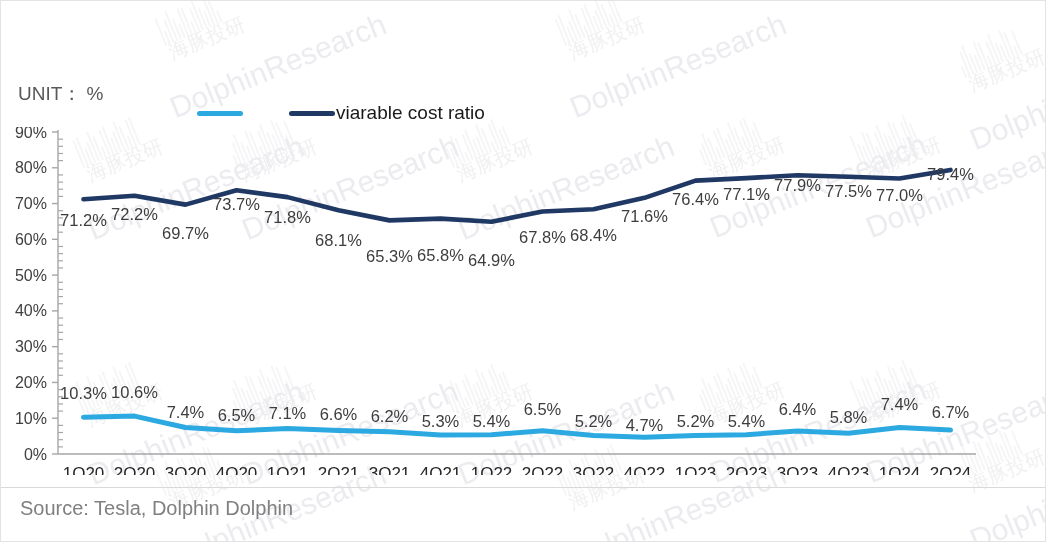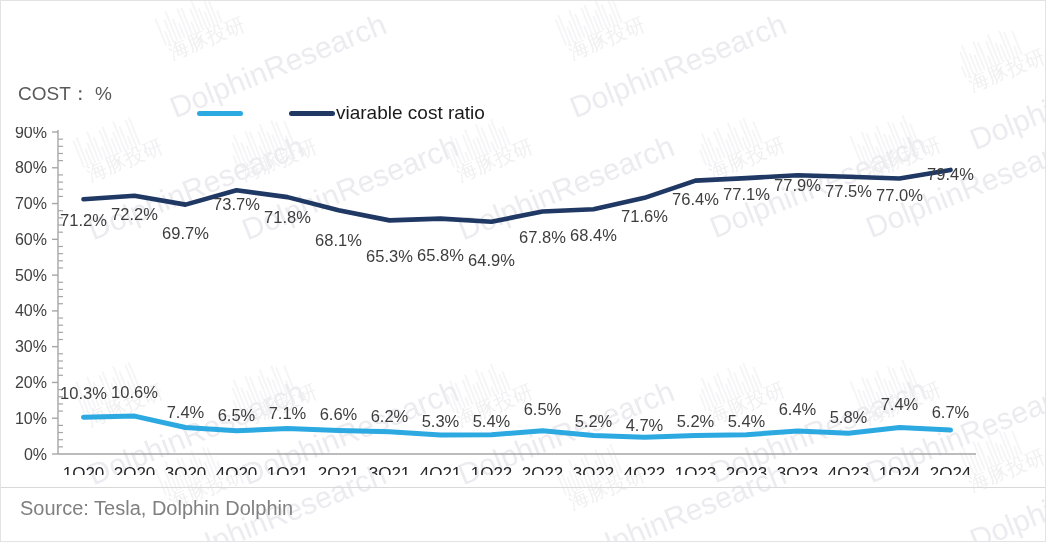--- a/index.html
+++ b/index.html
@@ -201,21 +201,21 @@
       <div class="wm wm-en" style="left: 162px; top: 498px;">DolphinResearch</div>
       <div class="wm-bar" style="left: 556px; top: 452px;"><i style="height:28px"></i><i style="height:31px"></i><i style="height:17px"></i><i style="height:22px"></i><i style="height:32px"></i><i style="height:26px"></i><i style="height:12px"></i><i style="height:29px"></i><i style="height:31px"></i><i style="height:17px"></i><i style="height:22px"></i><i style="height:32px"></i><i style="height:25px"></i><i style="height:13px"></i><i style="height:29px"></i><i style="height:31px"></i></div>
       <div class="wm wm-cn" style="left: 566px; top: 474px;">海豚投研</div>
       <div class="wm wm-en" style="left: 562px; top: 498px;">DolphinResearch</div>
       <div class="wm-bar" style="left: 956px; top: 434px;"><i style="height:12px"></i><i style="height:26px"></i><i style="height:32px"></i><i style="height:21px"></i><i style="height:18px"></i><i style="height:31px"></i><i style="height:28px"></i><i style="height:12px"></i><i style="height:26px"></i><i style="height:32px"></i><i style="height:21px"></i><i style="height:18px"></i><i style="height:31px"></i><i style="height:28px"></i><i style="height:11px"></i><i style="height:26px"></i></div>
       <div class="wm wm-cn" style="left: 966px; top: 456px;">海豚投研</div>
       <div class="wm wm-en" style="left: 962px; top: 480px;">DolphinResearch</div>
     </div>
 
 
-  <div id="unit-label">COST： %</div>
+  <div id="unit-label">UNIT： %</div>
 
   <div id="legend">
     <div class="legend-item">
       <span class="legend-swatch" id="sw-0" style="background: rgb(43, 169, 224);"></span>
     </div>
     <div class="legend-item">
       <span class="legend-swatch" id="sw-1" style="background: rgb(31, 56, 100);"></span>
       <span class="legend-text">viarable cost ratio</span>
     </div>
   </div>

